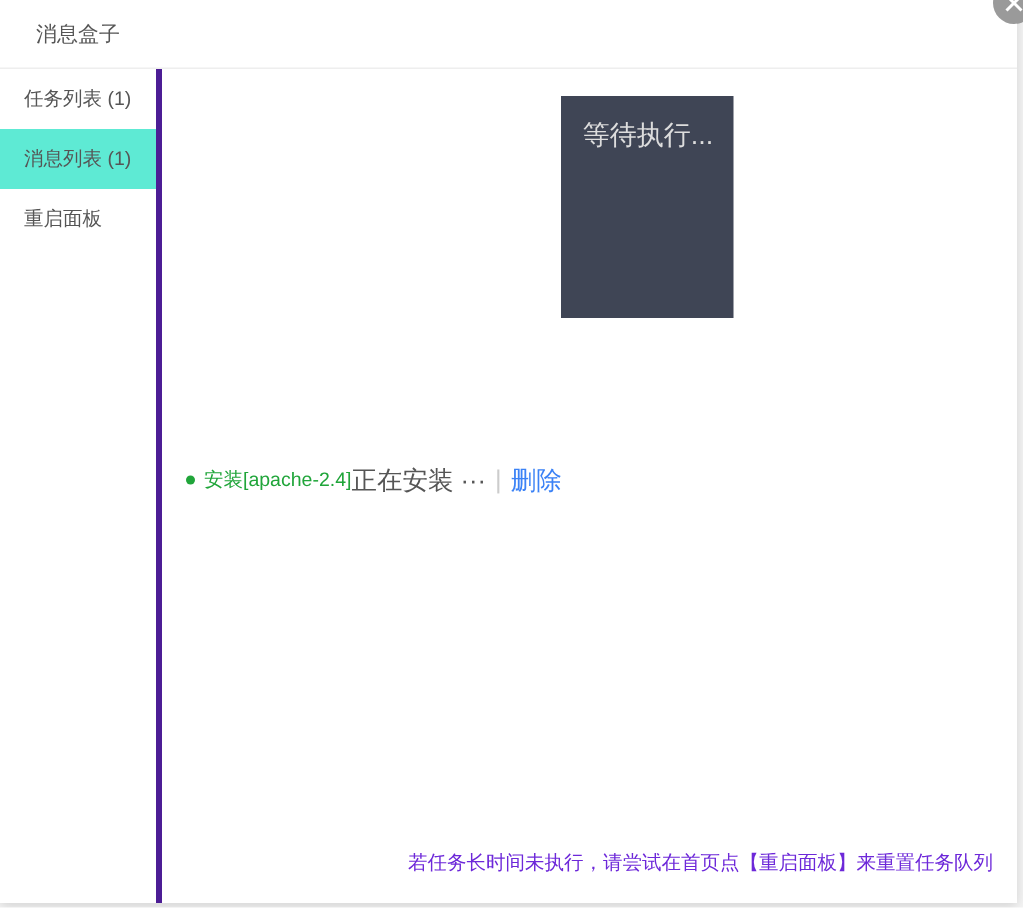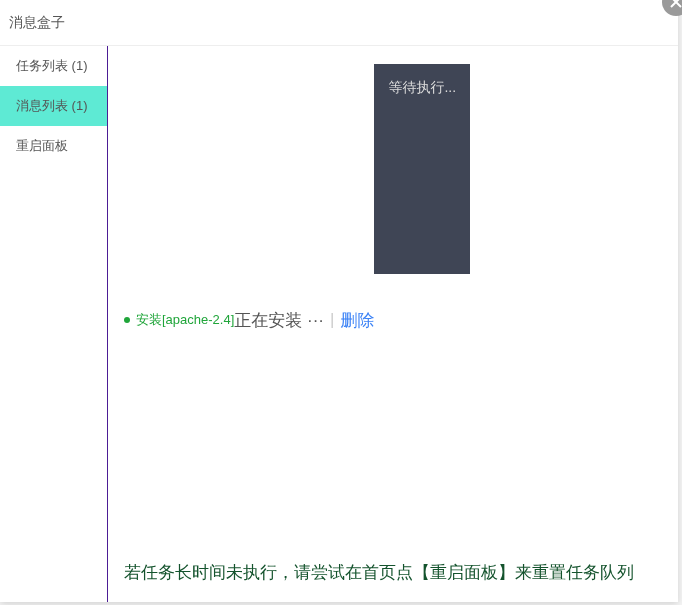--- a/index.html
+++ b/index.html
@@ -23,21 +23,21 @@
       height: 602px;
       box-shadow: 0 2px 8px rgba(0,0,0,0.15);
       display: flex;
       flex-direction: column;
       position: relative;
     }
     .modal-header {
       height: 46px;
       display: flex;
       align-items: center;
-      padding: 0 9px;
+      padding: 0 24px;
       border-bottom: 1px solid #eee;
     }
     .modal-title {
       font-size: 14px;
       color: #555;
     }
     .close-btn {
       position: absolute;
       top: -12px;
       right: -12px;
@@ -54,21 +54,21 @@
       font-weight: bold;
       z-index: 10;
     }
     .modal-body {
       display: flex;
       flex: 1;
       overflow: hidden;
     }
     .sidebar {
       width: 108px;
-      border-right: 1px solid #4c1d95;
+      border-right: 4px solid #4c1d95;
       background: #fff;
     }
     .sidebar-item {
       height: 40px;
       display: flex;
       align-items: center;
       padding: 0 16px;
       font-size: 13px;
       color: #555;
       cursor: pointer;
@@ -118,33 +118,34 @@
       color: #ccc;
       margin: 0 6px;
     }
     .delete-link {
       color: #3b82f6;
       cursor: pointer;
     }
     .terminal {
       background: #3f4555;
       color: #ddd;
-      height: 210px;
+      height: 148px;
       padding: 12px 14px;
-      font-size: 14px;
+      font-size: 18px;
       line-height: 1.6;
       overflow: hidden;
     }
     .footer-tip {
       position: absolute;
       bottom: 18px;
       left: 16px;
       right: 16px;
-      font-size: 17px;
-      color: #14532d;
+      font-size: 13px;
+      color: #6d28d9;
+      text-align: right;
     }
   </style>
 </head>
 <body>
 
 <div class="modal">
   <div class="close-btn">
     <svg width="12" height="12" viewBox="0 0 12 12">
       <path d="M1 1 L11 11 M11 1 L1 11" stroke="#fff" stroke-width="2" fill="none"></path>
     </svg>

